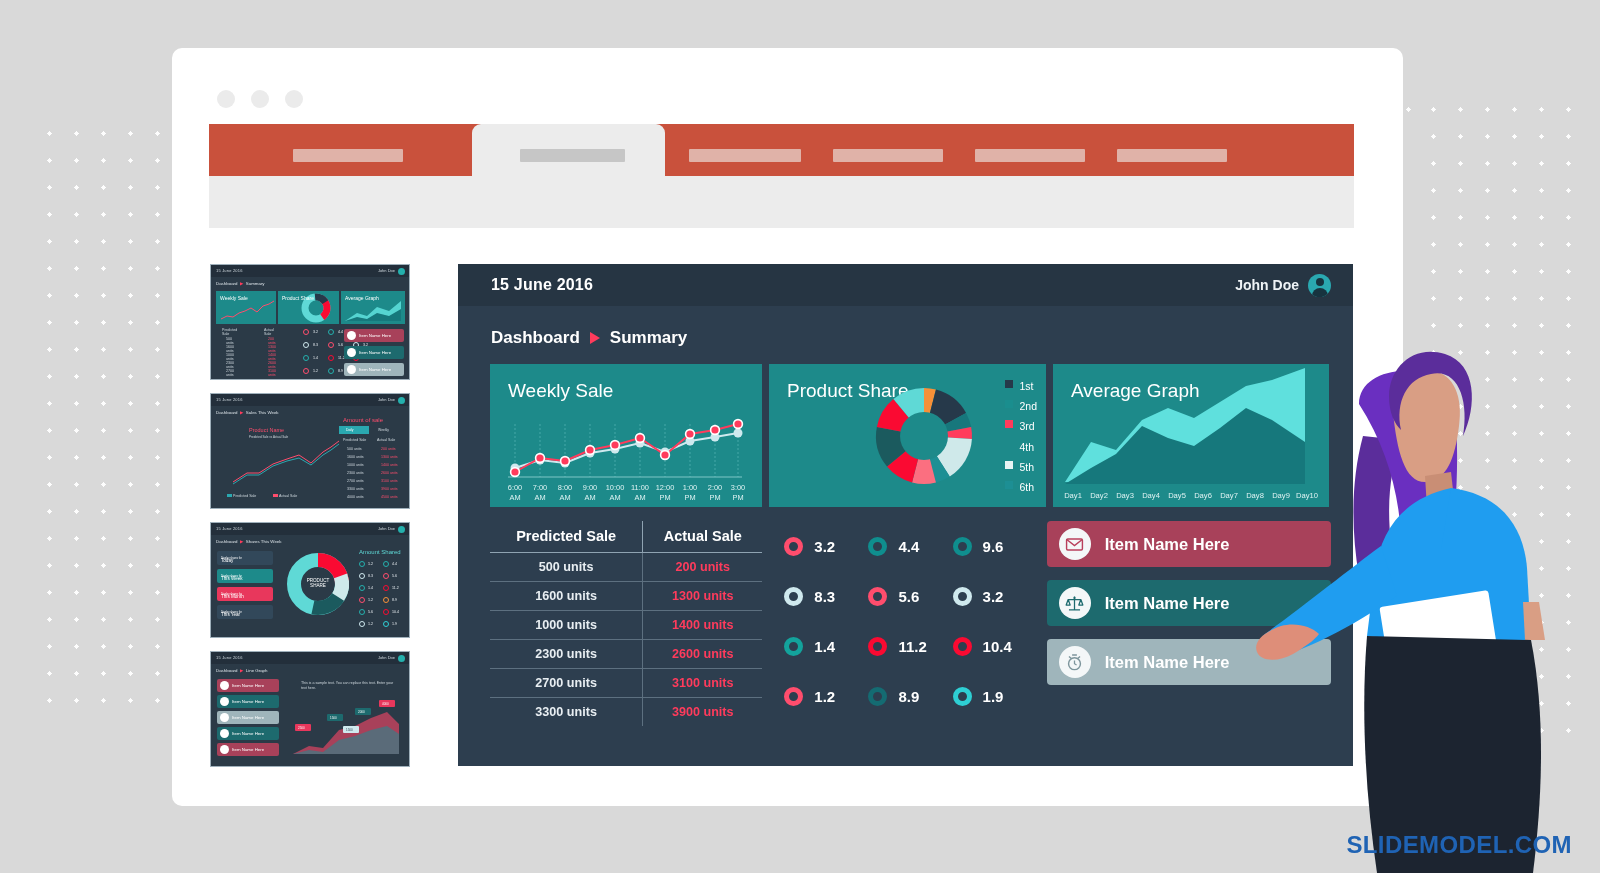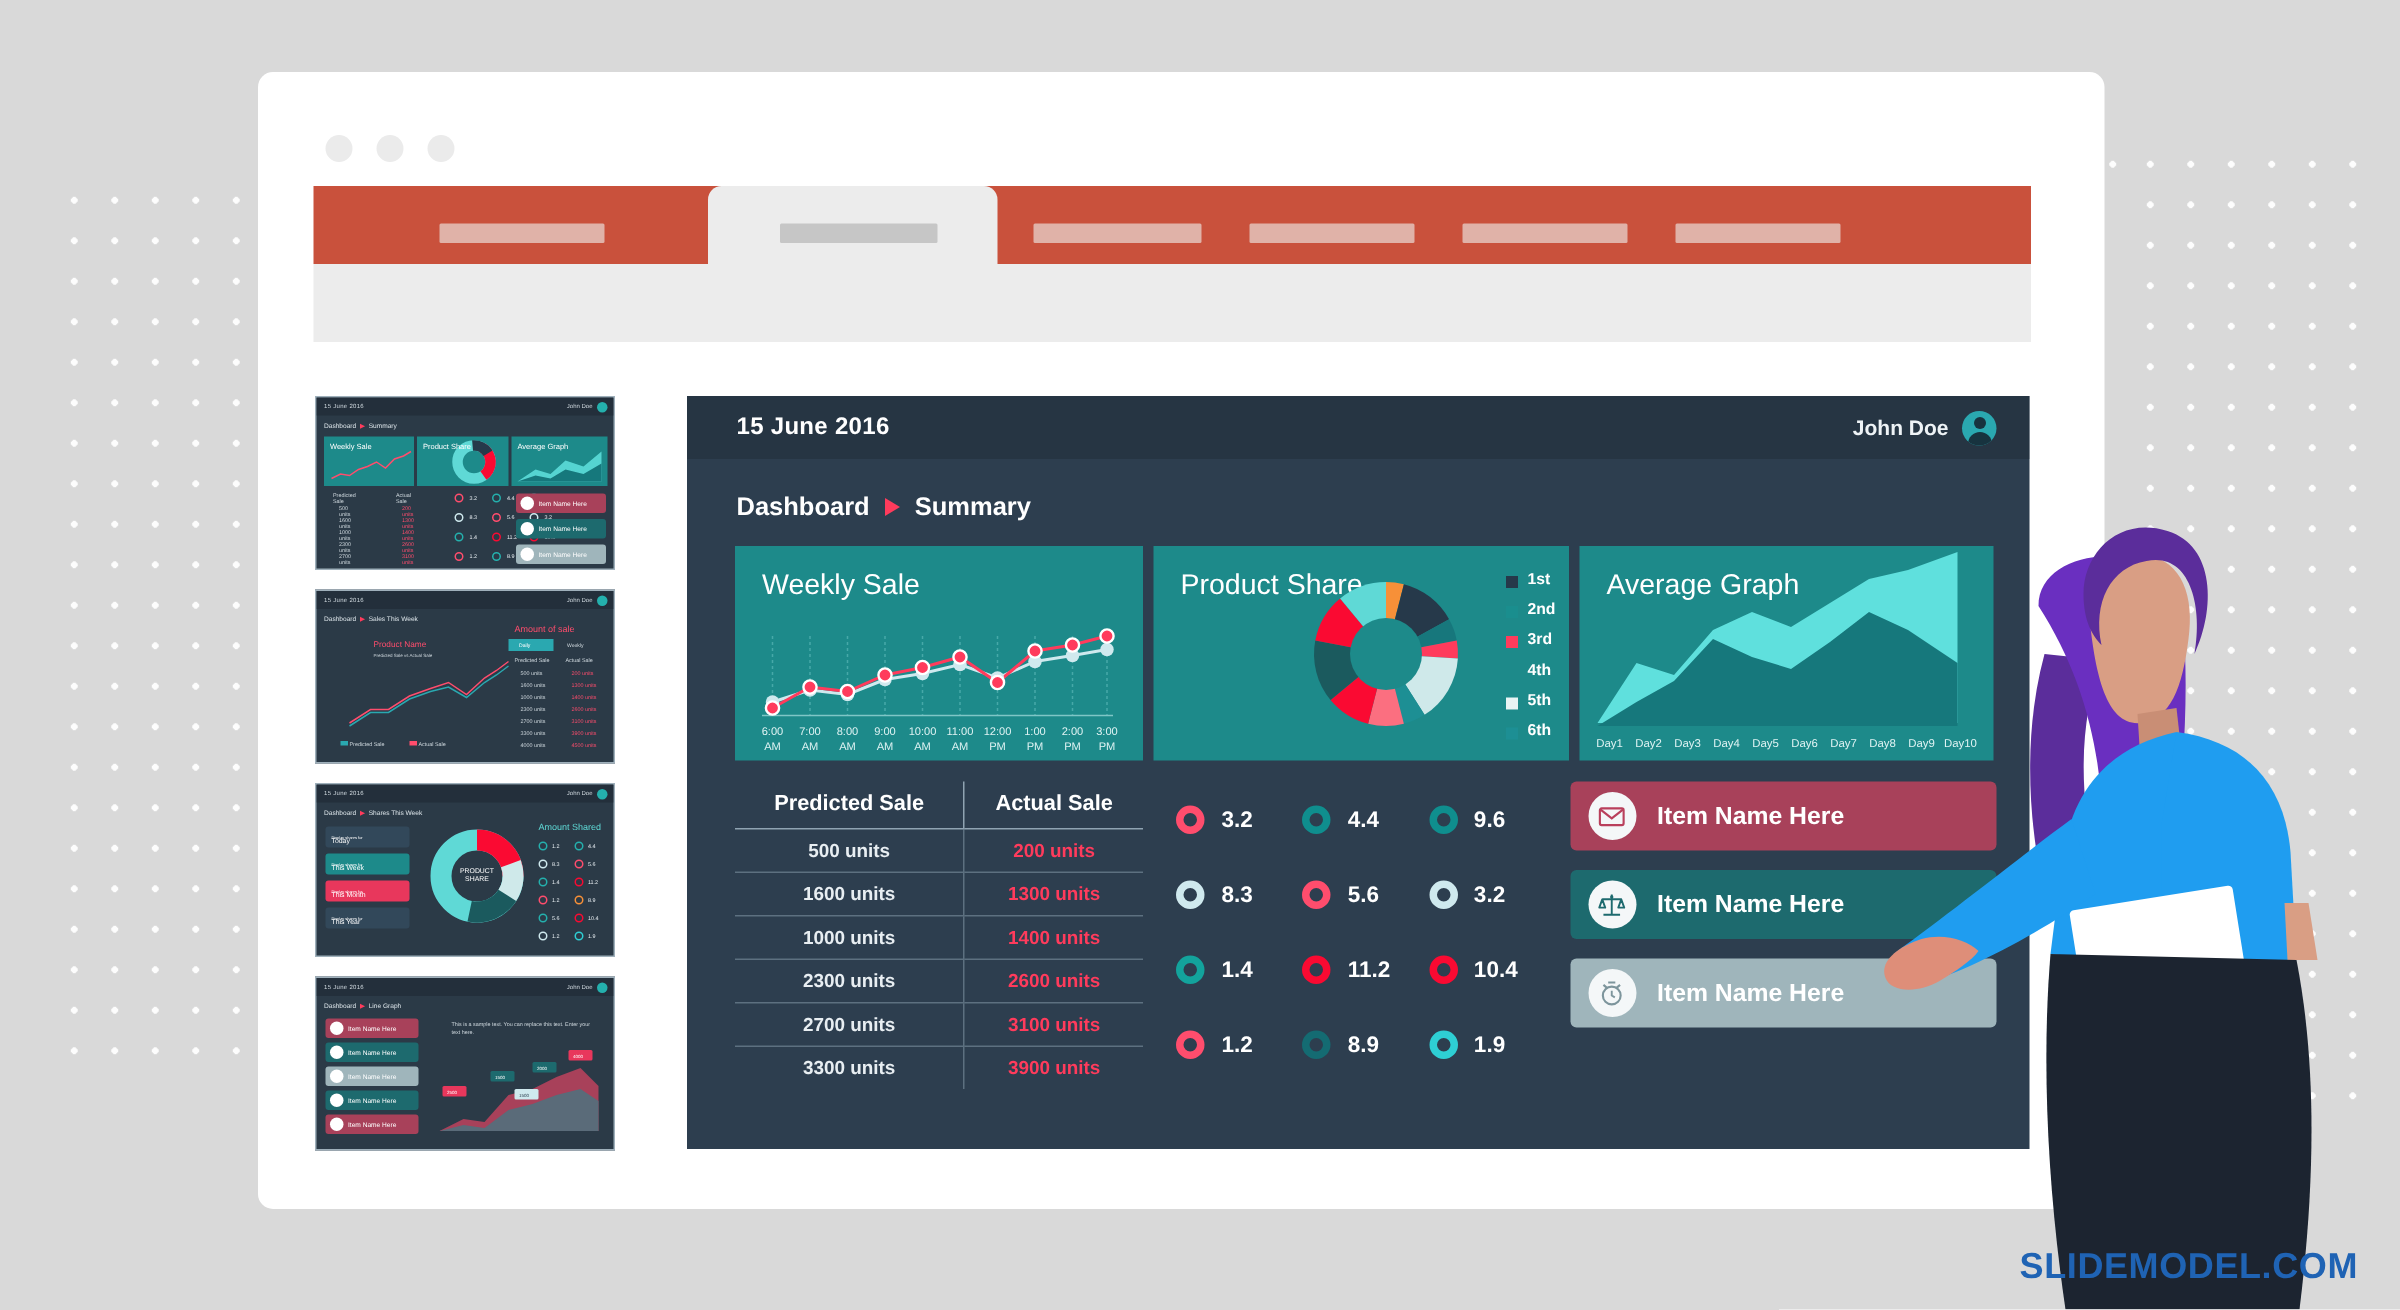--- a/index.html
+++ b/index.html
@@ -131,21 +131,21 @@
   .card-average { width: 276px; height: 143px; }
   .card-title {
     position: absolute; left: 18px; top: 16px;
     color: #ffffff; font-size: 19px; line-height: 22px; font-weight: normal;
   }
   .card svg { position: absolute; left: 0; top: 0; }
   .axis-lbl { fill: #dff3f3; font-size: 7.4px; font-family: "Liberation Sans", sans-serif; }
   .day-lbl  { fill: #dff3f3; font-size: 7.6px; font-family: "Liberation Sans", sans-serif; }
 
   .legend { position: absolute; right: 9px; top: 16px; }
-  .legend-row { display: flex; align-items: flex-end; gap: 6px; margin-bottom: 8.2px; font-weight: bold; }
+  .legend-row { display: flex; align-items: flex-start; gap: 6px; margin-bottom: 8.2px; }
   .legend-sw { width: 8px; height: 8px; }
   .legend-lbl { color: #ffffff; font-size: 10.5px; }
 
   
   .lower { display: flex; padding: 14px 22px 0 32px; gap: 0; }
 
   table.sales { border-collapse: collapse; width: 273px; }
   table.sales th {
     color: #ffffff; font-size: 14.5px; font-weight: bold;
     padding: 7px 0 8px; text-align: center;

